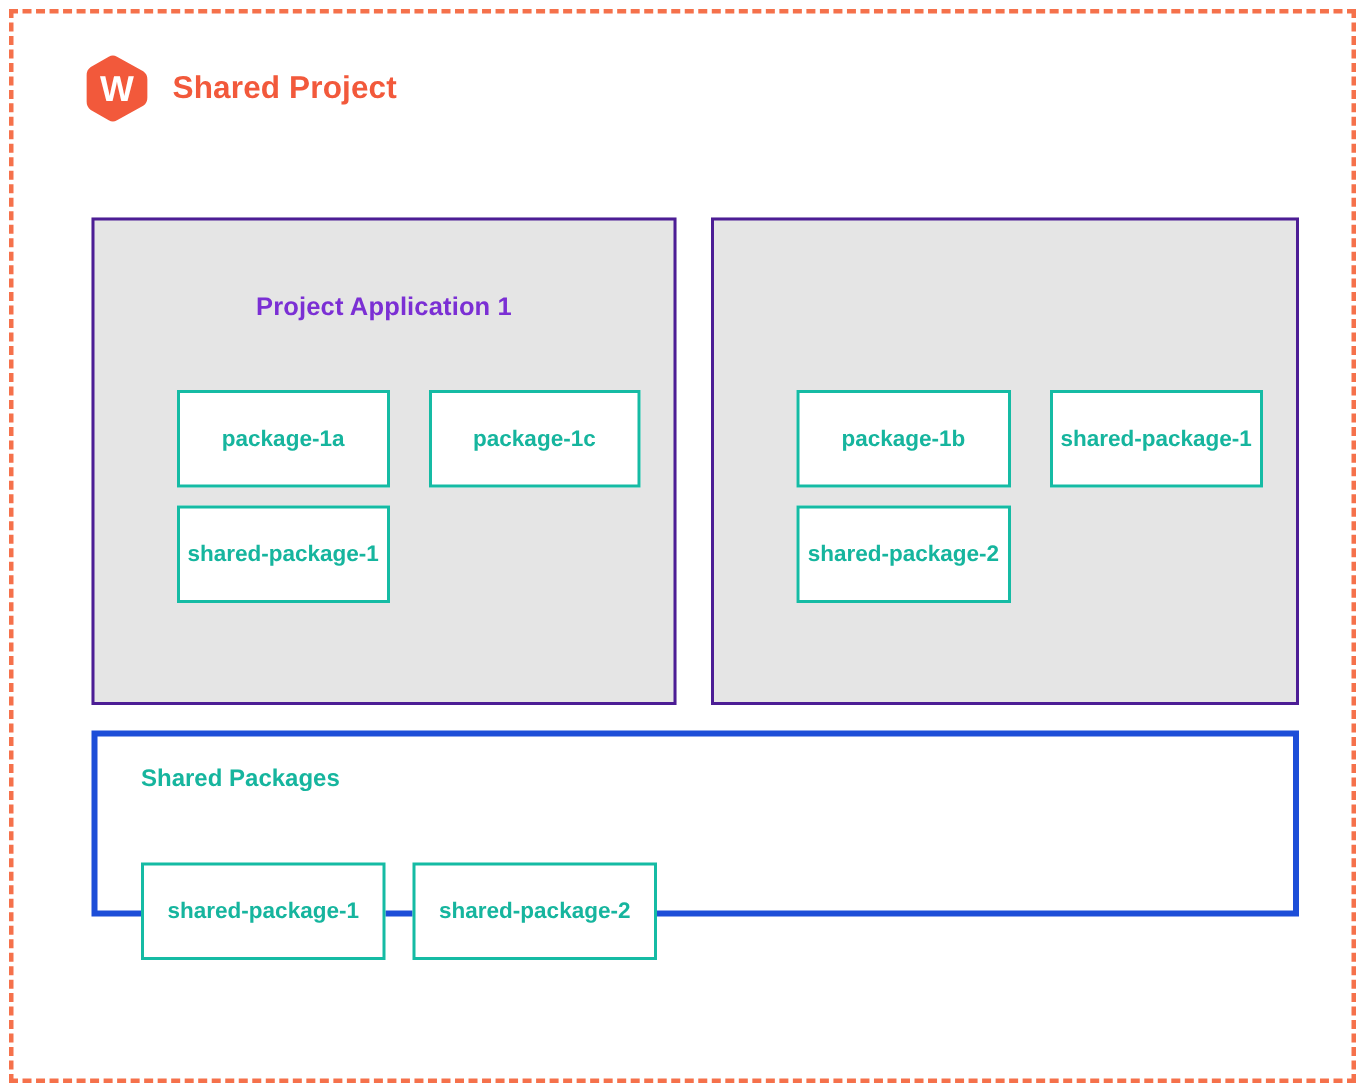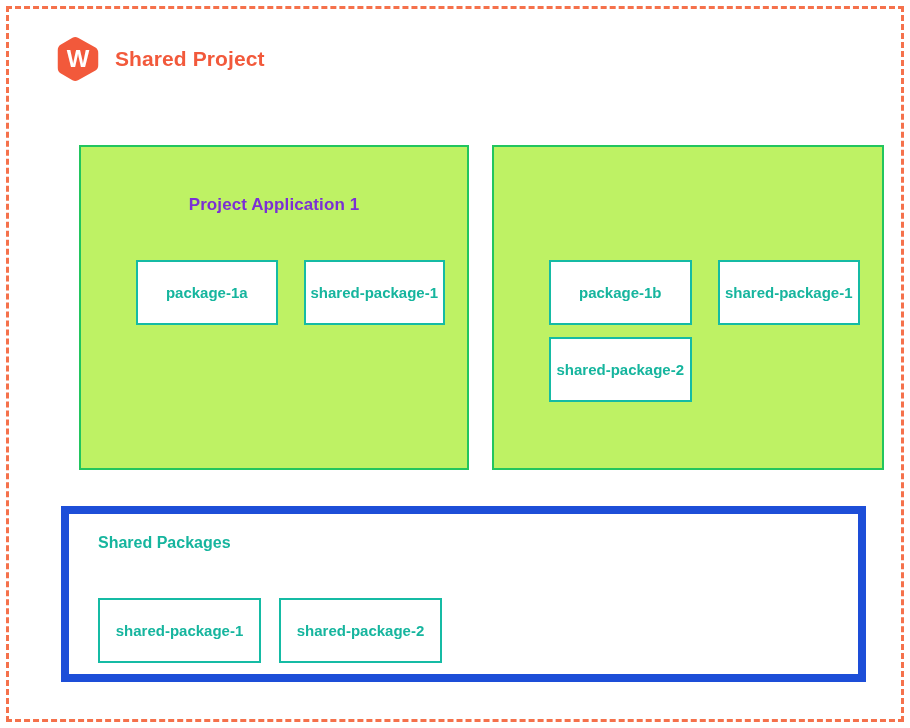--- a/index.html
+++ b/index.html
@@ -44,23 +44,22 @@
     font-weight: bold;
     color: #f2593b;
     letter-spacing: 0.1px;
     white-space: nowrap;
   }
 
   
   .app-box {
     position: absolute;
     box-sizing: border-box;
-    border: 2px solid #22c55e;
-    background: #bef264;
-    margin-left: 18px;
+    border: 2px solid #4c1d95;
+    background: #e5e5e5;
   }
   #app-box-0 { left: 52px;  top: 136px; width: 390px; height: 325px; }
   #app-box-1 { left: 465px; top: 136px; width: 392px; height: 325px; }
 
   .app-title {
     position: absolute;
     left: 0;
     right: 0;
     top: 48px;
     text-align: center;
@@ -92,25 +91,25 @@
     font-size: 15px;
     font-weight: bold;
     color: #16b59e;
     white-space: nowrap;
   }
 
   
   .shared-box {
     position: absolute;
     left: 52px;
-    top: 497px;
+    top: 478px;
     width: 805px;
-    height: 176px;
+    height: 124px;
     box-sizing: border-box;
-    border: 8px solid #1d4ed8;
+    border: 4px solid #1d4ed8;
     background: #ffffff;
   }
   .shared-title {
     position: absolute;
     left: 29px;
     top: 20px;
     font-size: 16px;
     font-weight: bold;
     color: #16b59e;
   }
@@ -137,20 +136,21 @@
       <path d="M50 4 L88 25 A14 14 0 0 1 94 37 L94 63 A14 14 0 0 1 88 75 L50 96 A12 12 0 0 1 38 96 L12 81 A14 14 0 0 1 6 69 L6 31 A14 14 0 0 1 12 19 L38 4 A12 12 0 0 1 50 4 Z" fill="#f2593b"></path>
       <text x="50" y="68" text-anchor="middle" font-family="Liberation Sans, sans-serif" font-size="52" font-weight="bold" fill="#ffffff">W</text>
     </svg>
     <div class="brand-title">Shared Project</div>
   </div>
 
   <div class="app-box" id="app-box-0">
     <div class="app-title">Project Application 1</div>
     <div class="pkg-grid">
       <div class="pkg-box">package-1a</div>
+      <div class="pkg-box">package-1c</div>
       <div class="pkg-box">shared-package-1</div>
     </div>
   </div>
 
   <div class="app-box" id="app-box-1">
     <div class="pkg-grid">
       <div class="pkg-box">package-1b</div>
       <div class="pkg-box">shared-package-1</div>
       <div class="pkg-box">shared-package-2</div>
     </div>

